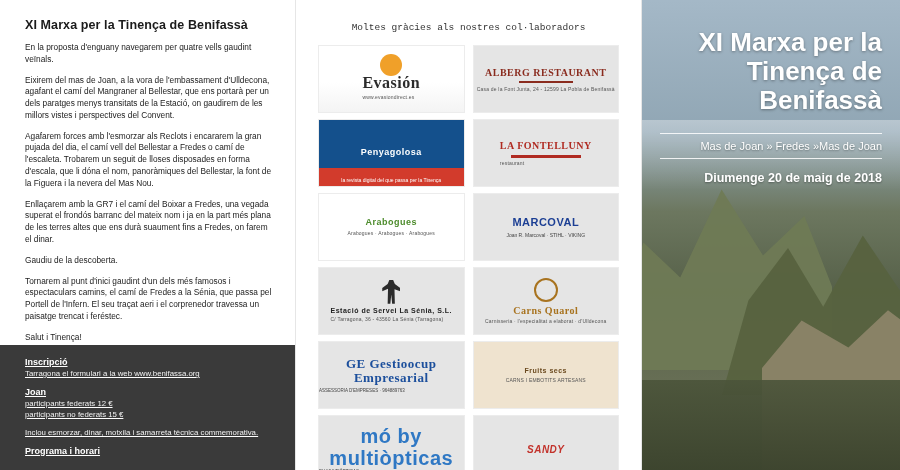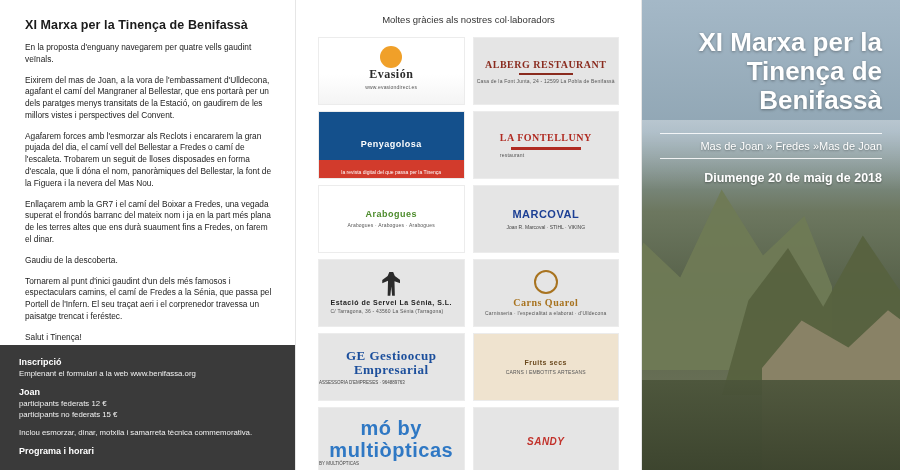--- a/index.html
+++ b/index.html
@@ -54,22 +54,23 @@
 
   
   .info-block {
     position: absolute;
     left: 0;
     top: 345px;
     width: 295px;
     height: 125px;
     background: #3a3a3a;
     color: #ffffff;
-    padding: 12px 22px 0 19px;
+    padding: 12px 22px 0 25px;
     box-sizing: border-box;
+    text-decoration: underline;
   }
   .info-head {
     font-size: 9px;
     font-weight: bold;
     margin: 0 0 2px 0;
     color: #ffffff;
   }
   .info-line {
     font-size: 7.8px;
     line-height: 1.4;
@@ -86,42 +87,43 @@
     height: 470px;
     background: #ffffff;
     border-left: 1px solid #e6e6e6;
     border-right: 1px solid #e6e6e6;
     overflow: hidden;
   }
   .mid-title {
     text-align: center;
     font-size: 9.5px;
     color: #333;
-    padding: 14px 0 12px 0;
+    padding: 22px 0 12px 0;
     margin: 0;
+    font-family: Liberation Mono, monospace;
   }
   .logo-grid {
     display: grid;
     grid-template-columns: 1fr 1fr;
     gap: 6px 8px;
     padding: 0 22px;
     box-sizing: border-box;
   }
   .logo-cell {
     height: 66px;
     border: 1px solid #ececec;
     background: #e5e5e5;
     position: relative;
     overflow: hidden;
     display: flex;
     align-items: center;
     justify-content: center;
   }
   .logo-cell .brand {
-    font-size: 12px;
+    font-size: 16px;
     font-weight: bold;
     letter-spacing: 0.5px;
     text-align: center;
     line-height: 1.1;
   }
   .logo-cell .sub {
     display: block;
     font-size: 5px;
     font-weight: normal;
     letter-spacing: 0.2px;
@@ -259,21 +261,21 @@
       <p class="left-para">Eixirem del mas de Joan, a la vora de l'embassament d'Ulldecona, agafant el camí del Mangraner al Bellestar, que ens portarà per un dels paratges menys transitats de la Estació, on gaudirem de les millors vistes i perspectives del Convent.</p>
       <p class="left-para">Agafarem forces amb l'esmorzar als Reclots i encararem la gran pujada del dia, el camí vell del Bellestar a Fredes o camí de l'escaleta. Trobarem un seguit de lloses disposades en forma d'escala, que li dóna el nom, panoràmiques del Bellestar, la font de la Figuera i la nevera del Mas Nou.</p>
       <p class="left-para">Enllaçarem amb la GR7 i el camí del Boixar a Fredes, una vegada superat el frondós barranc del mateix nom i ja en la part més plana de les terres altes que ens durà suaument fins a Fredes, on farem el dinar.</p>
       <p class="left-para">Gaudiu de la descoberta.</p>
       <p class="left-para">Tornarem al punt d'inici gaudint d'un dels més famosos i espectaculars camins, el camí de Fredes a la Sénia, que passa pel Portell de l'Infern. El seu traçat aeri i el corprenedor travessa un paisatge trencat i feréstec.</p>
       <p class="left-para">Salut i Tinença!</p>
     </div>
 
     <div class="info-block">
       <p class="info-head">Inscripció</p>
-      <p class="info-line">Emplenant el formulari a la web www.benifassa.org</p>
+      <p class="info-line">Tarragona el formulari a la web www.benifassa.org</p>
       <p class="info-head spaced">Joan</p>
       <p class="info-line info-sub">participants federats 12 €</p>
       <p class="info-line">participants no federats 15 €</p>
       <p class="info-line">Inclou esmorzar, dinar, motxila i samarreta tècnica commemorativa.</p>
       <p class="info-head">Programa i horari</p>
     </div>
   </section>
 
   <section class="panel-mid">
     <p class="mid-title">Moltes gràcies als nostres col·laboradors</p>

